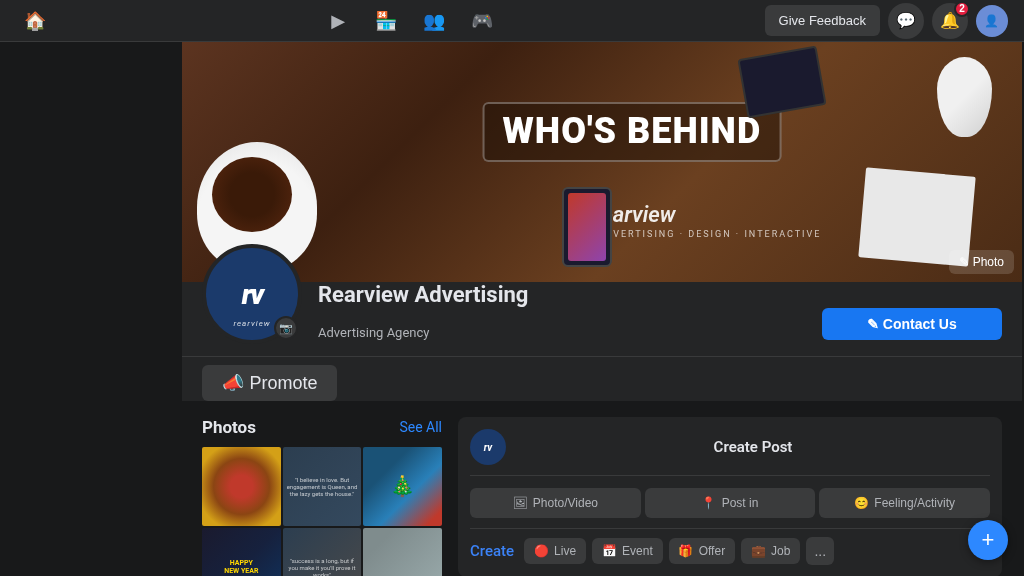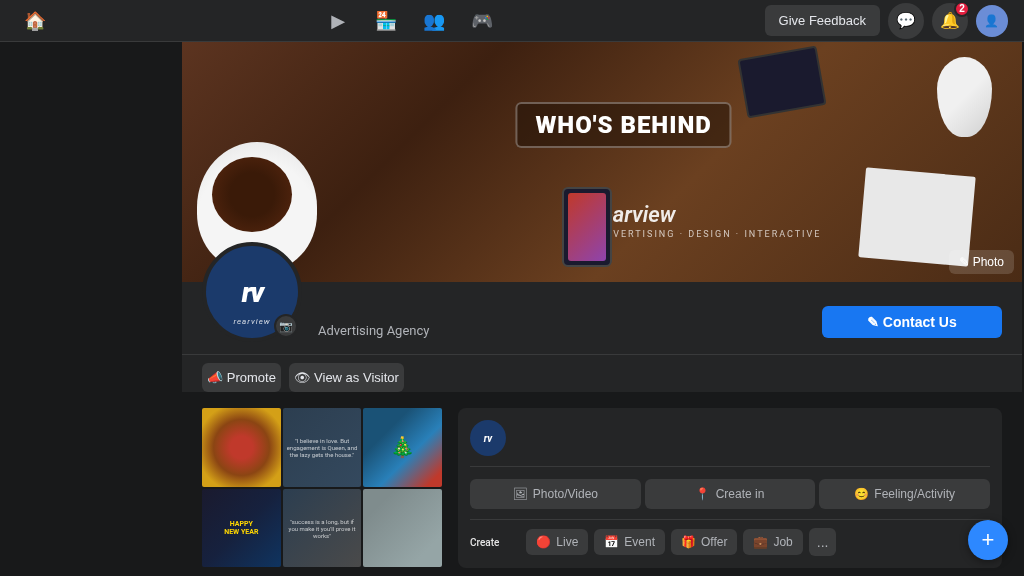--- a/index.html
+++ b/index.html
@@ -140,21 +140,21 @@
       background: radial-gradient(circle, #3a1a08 40%, #5a2810 100%);
       border-radius: 50%;
     }
 
     .cover-headline {
       position: absolute;
       top: 60px; left: 50%; transform: translateX(-40%);
       text-align: center;
     }
     .cover-headline-text {
-      font-size: 24px;
+      font-size: 36px;
       font-weight: 900;
       color: white;
       text-transform: uppercase;
       line-height: 1.1;
       background: rgba(30,15,5,0.5);
       padding: 8px 18px;
       border-radius: 6px;
       border: 2px solid rgba(255,255,255,0.3);
       letter-spacing: 1px;
     }
@@ -332,24 +332,24 @@
       display: flex;
       gap: 8px;
       padding: 8px 20px 0;
       background: #242526;
     }
 
     .secondary-btn {
       background: #3a3b3c;
       border: none;
       color: #e4e6eb;
-      padding: 7px 5px;
-      border-radius: 6px;
-      cursor: pointer;
-      font-size: 13px;
+      padding: 7px 20px;
+      border-radius: 6px;
+      cursor: pointer;
+      font-size: 18px;
       font-weight: 500;
       display: flex; align-items: center; gap: 6px;
     }
 
     
     .content-area {
       display: flex;
       gap: 16px;
       padding: 16px 20px;
     }
@@ -481,24 +481,24 @@
 
     .create-actions {
       display: flex;
       align-items: center;
       gap: 6px;
       padding-top: 8px;
       border-top: 1px solid #393a3b;
     }
 
     .create-label {
-      font-size: 10px;
-      color: #e5e5e5;
+      font-size: 15px;
+      color: #3b82f6;
       font-weight: 500;
-      margin-right: 21px;
+      margin-right: 4px;
     }
 
     .create-action-btn {
       background: #3a3b3c;
       border: none;
       color: #b0b3b8;
       padding: 6px 10px;
       border-radius: 6px;
       cursor: pointer;
       font-size: 12px;
@@ -584,35 +584,39 @@
       <div class="profile-avatar-wrap">
         <div class="profile-avatar">
           <span class="avatar-rv-logo">rv</span>
           <span class="avatar-rv-sub">rearview</span>
         </div>
         <button class="avatar-camera-btn">
           <span>📷</span>
         </button>
       </div>
       <div class="profile-info">
+        <div class="profile-name">Rearview Advertising</div>
         <div class="profile-category">Advertising Agency</div>
       </div>
       <div class="profile-actions">
         <button class="contact-us-btn">✎ Contact Us</button>
       </div>
     </div>
 
     <div class="profile-secondary-actions">
       <button class="secondary-btn">📣 Promote</button>
-      <button class="secondary-btn">👁 View as Visitor</button>
     </div>
 
     <div class="content-area">
 
       <div class="photos-section">
+        <div class="section-header">
+          <span class="section-title">Photos</span>
+          <a class="see-all-link">See All</a>
+        </div>
         <div class="photos-grid">
           <div class="photo-thumb photo-pizza"></div>
           <div class="photo-thumb photo-text1">
             <span style="font-size:6px;color:rgba(255,255,255,0.7);">"I believe in love. But engagement is Queen, and the lazy gets the house."</span>
           </div>
           <div class="photo-thumb photo-xmas">
             <span style="font-size:20px;">🎄</span>
           </div>
           <div class="photo-thumb photo-newyear">HAPPY<br>NEW YEAR</div>
           <div class="photo-thumb photo-quote">
@@ -620,30 +624,31 @@
           </div>
           <div class="photo-thumb photo-people"></div>
         </div>
       </div>
 
       <div class="create-post-section">
         <div class="create-post-box">
 
           <div class="create-post-header">
             <div class="create-post-avatar">rv</div>
+            <span class="create-post-title">Create Post</span>
           </div>
 
           <div class="create-post-options">
             <button class="post-option-btn">
               <span>🖼</span>
               <span>Photo/Video</span>
             </button>
             <button class="post-option-btn">
               <span>📍</span>
-              <span>Create in</span>
+              <span>Post in</span>
             </button>
             <button class="post-option-btn">
               <span>😊</span>
               <span>Feeling/Activity</span>
             </button>
           </div>
 
           <div class="create-actions">
             <span class="create-label">Create</span>
             <button class="create-action-btn">

